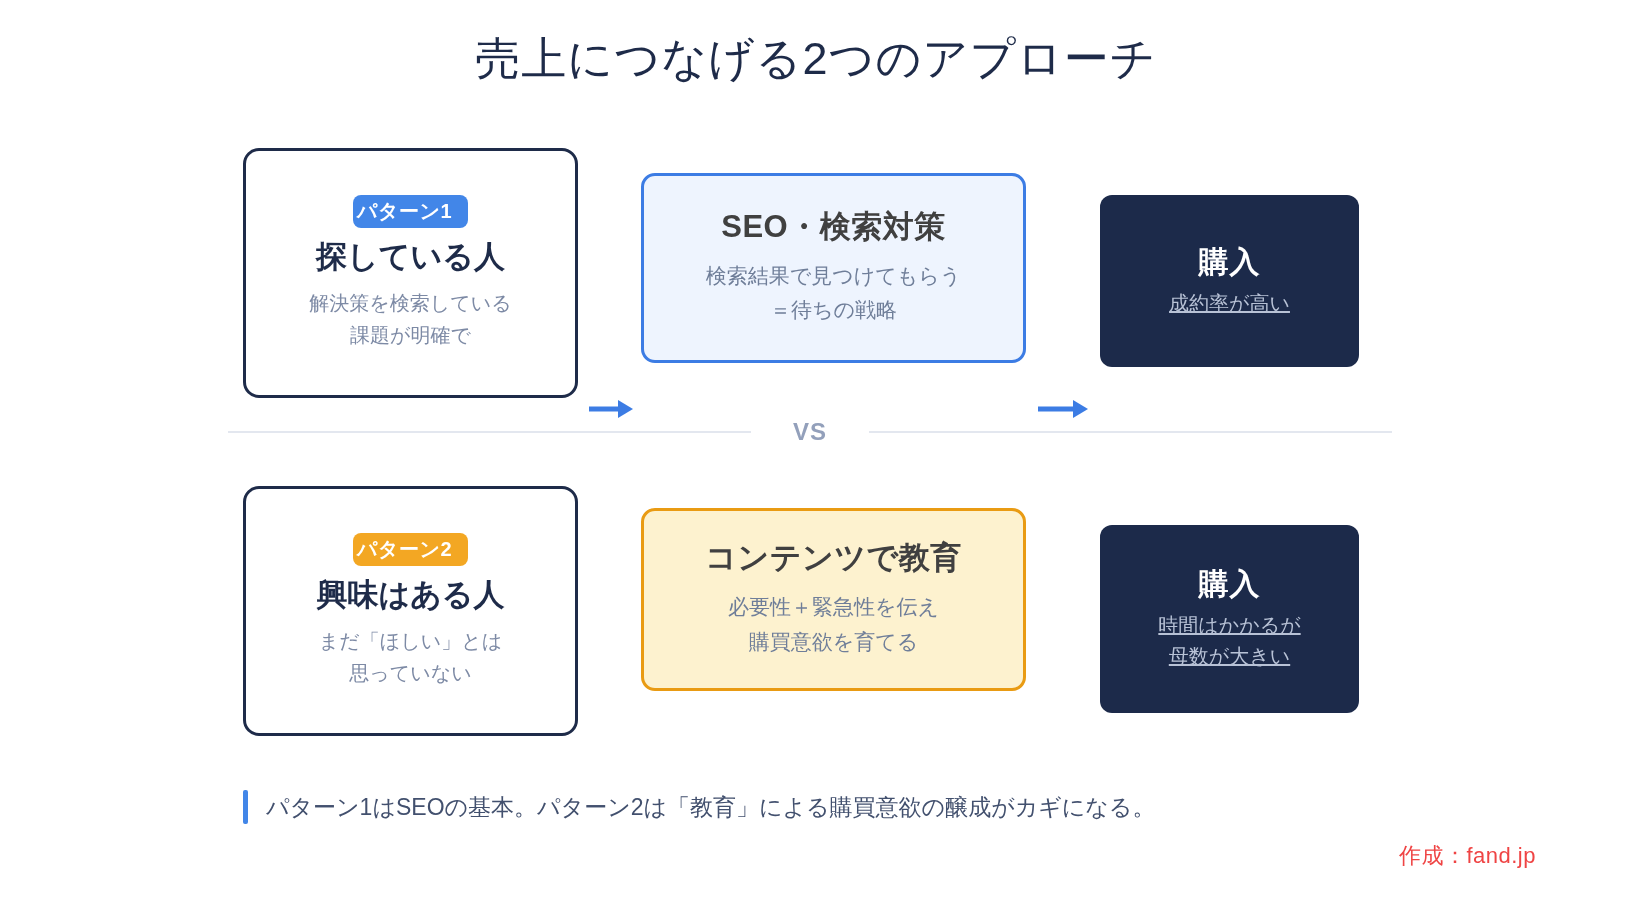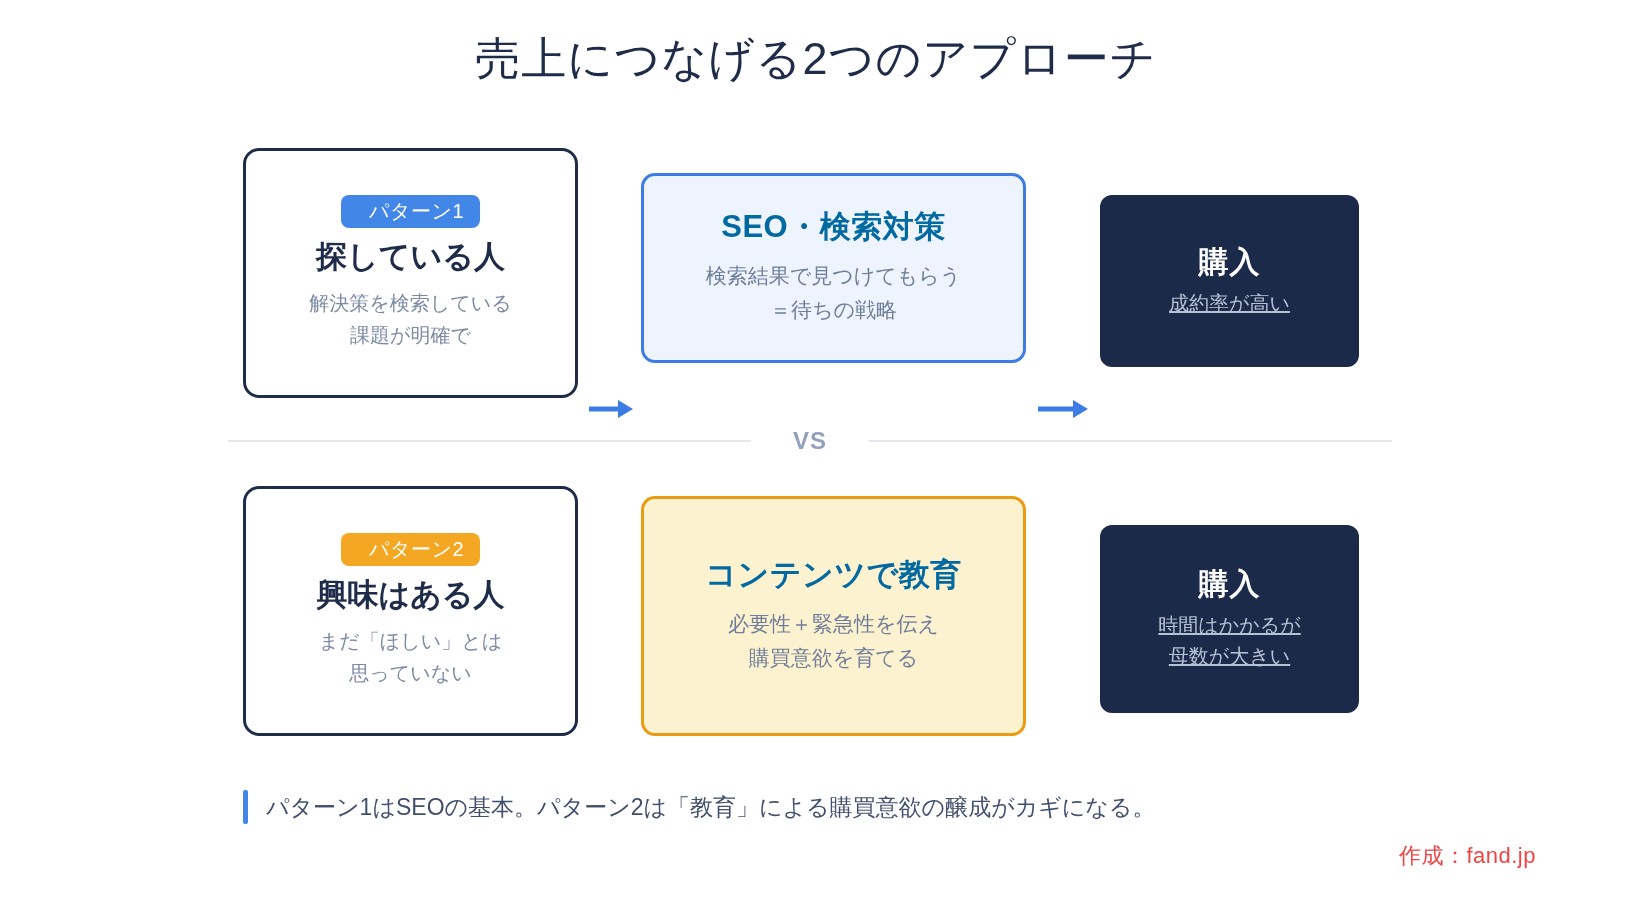--- a/index.html
+++ b/index.html
@@ -61,23 +61,23 @@
     flex-direction: column;
     align-items: center;
     justify-content: center;
     padding: 8px 14px;
   }
   .badge {
     display: inline-block;
     border-radius: 8px;
     color: #ffffff;
     font-size: 20px;
-    font-weight: 400;
+    font-weight: 700;
     letter-spacing: 0.5px;
-    padding: 5px 16px 6px 28px;
+    padding: 5px 16px 6px 4px;
     margin-bottom: 10px;
     line-height: 1.1;
   }
   .badge-blue { background: #4286e8; }
   .badge-orange { background: #f3a723; }
 
   .persona-title {
     font-size: 31px;
     font-weight: 700;
     color: #1e2b49;
@@ -109,27 +109,27 @@
     justify-content: center;
     padding: 6px 12px;
   }
   .strategy-blue {
     background: #eef4fe;
     border: 3px solid #3c7ce4;
   }
   .strategy-yellow {
     background: #fdf2cf;
     border: 3px solid #e99b13;
-    top: 13px;
-    height: 240px;
+    top: 25px;
+    height: 183px;
   }
   .strategy-title {
     font-size: 31px;
     font-weight: 700;
-    color: #0369a1;
+    color: #404040;
     line-height: 1.25;
     margin-bottom: 12px;
     text-align: center;
     letter-spacing: 0.5px;
   }
   .strategy-desc {
     font-size: 21px;
     color: #6f7e99;
     line-height: 1.65;
     text-align: center;
@@ -174,21 +174,21 @@
     position: absolute;
     height: 22px;
   }
   .arrow-1a { left: 589px; top: 253px; width: 44px; }
   .arrow-1b { left: 1038px; top: 253px; width: 50px; }
   .arrow svg { display: block; width: 100%; height: 100%; }
 
   
   .vs-divider {
     position: absolute;
-    top: 426px;
+    top: 417px;
     left: 228px;
     width: 1164px;
     height: 30px;
     display: flex;
     align-items: center;
     gap: 16px;
   }
   .vs-line {
     flex: 1;
     height: 2px;

